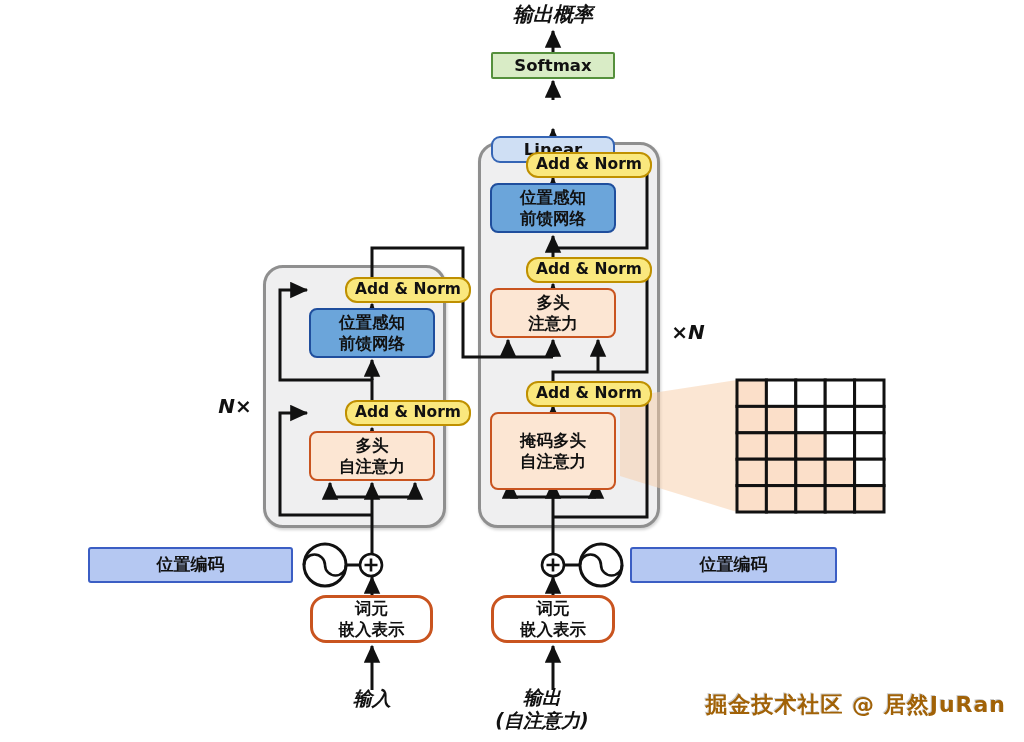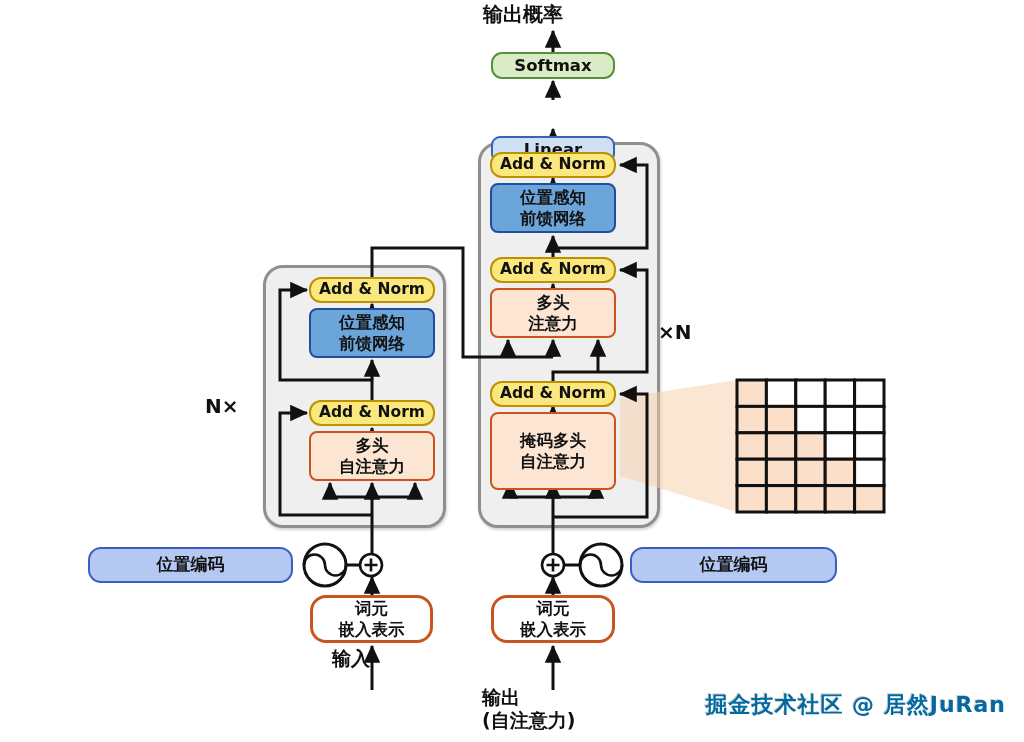--- a/index.html
+++ b/index.html
@@ -12,31 +12,31 @@
   .flow{stroke:var(--line);stroke-width:3;fill:none;}
   .sym{fill:#fff;stroke:var(--line);stroke-width:3;}
   .symline{stroke:var(--line);stroke-width:2.6;fill:none;}
   .cell{fill:#fff;stroke:#111;stroke-width:3;}
   .cell.filled{fill:var(--mask_fill);}
   .funnel{fill:var(--funnel);fill-opacity:.5;}
   .node{position:absolute;z-index:3;box-sizing:border-box;display:flex;flex-direction:column;
         align-items:center;justify-content:center;text-align:center;
         font-weight:600;font-size:16.5px;line-height:1.28;border-radius:8px;}
   .an{border:2.5px solid var(--yellow_border);background:var(--yellow_fill);
-      border-radius:12px;font-size:15.5px;}
+      border-radius:12px;font-size:15.5px;margin-left:36px;}
   .blue{border:2.5px solid var(--blue_border);background:var(--blue_fill);}
   .orange{border:2.5px solid var(--orange_border);background:var(--orange_fill);}
-  .softmax{border:2.5px solid var(--green_border);background:var(--green_fill);border-radius:11px;text-align:right;}
+  .softmax{border:2.5px solid var(--green_border);background:var(--green_fill);border-radius:2px;text-align:right;}
   .linear{border:2.5px solid var(--lblue_border);background:var(--lblue_fill);border-radius:9px;margin-top:36px;}
-  .pos{border:2.5px solid var(--peri_border);background:var(--peri_fill);border-radius:13px;font-size:17px;}
+  .pos{border:2.5px solid var(--peri_border);background:var(--peri_fill);border-radius:3px;font-size:17px;}
   .emb{border:3px solid var(--orange_border);background:#fff;border-radius:16px;}
-  .lbl{position:absolute;z-index:4;text-align:left;font-weight:700;font-size:20px;line-height:1.2;}
+  .lbl{position:absolute;z-index:4;text-align:center;font-weight:700;font-size:20px;line-height:1.2;font-style:italic;}
   .nlbl{font-weight:600;font-size:20px;}
   #watermark{position:absolute;z-index:5;right:18px;top:690px;font-size:22px;font-weight:700;
-             letter-spacing:1px;color:#0369a1;
+             letter-spacing:1px;color:#a16207;
              text-shadow:2px 2px 0 #ffffff,-1px -1px 0 rgba(110,110,110,.35);}
 </style>
 </head>
 <body>
 
 <div id="canvas">
 
   <div class="container" style="left:478px;top:142px;width:182px;height:386px;"></div>
   <div class="container" style="left:263px;top:265px;width:183px;height:263px;"></div>
 
@@ -160,20 +160,20 @@
 
   <div class="node emb" style="left:310px;top:595px;width:123px;height:48px;">
     <div>词元</div>
     <div>嵌入表示</div>
   </div>
   <div class="node emb" style="left:491px;top:595px;width:124px;height:48px;">
     <div>词元</div>
     <div>嵌入表示</div>
   </div>
 
-  <div class="lbl" style="left:332px;top:647px;width:80px;font-size:19px;">输入</div>
+  <div class="lbl" style="left:332px;top:687px;width:80px;font-size:19px;">输入</div>
   <div class="lbl" style="left:482px;top:686px;width:120px;font-size:19px;">
     <div>输出</div>
     <div>(自注意力)</div>
   </div>
 
   <div id="watermark">掘金技术社区 @ 居然JuRan</div>
 </div>
 
 </body></html>

